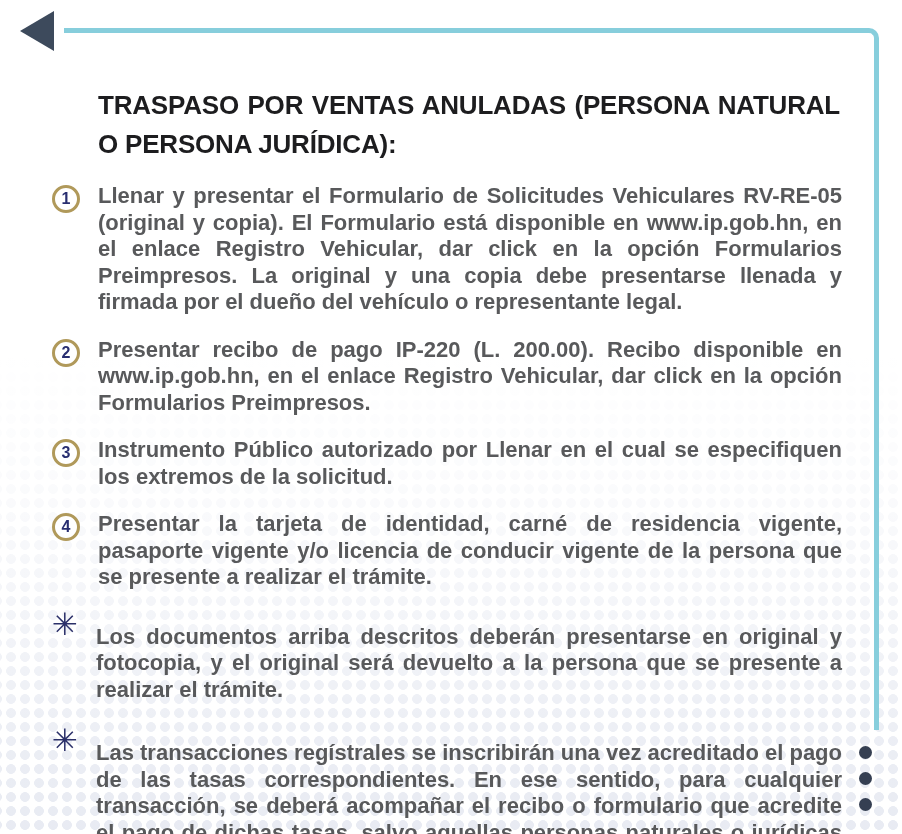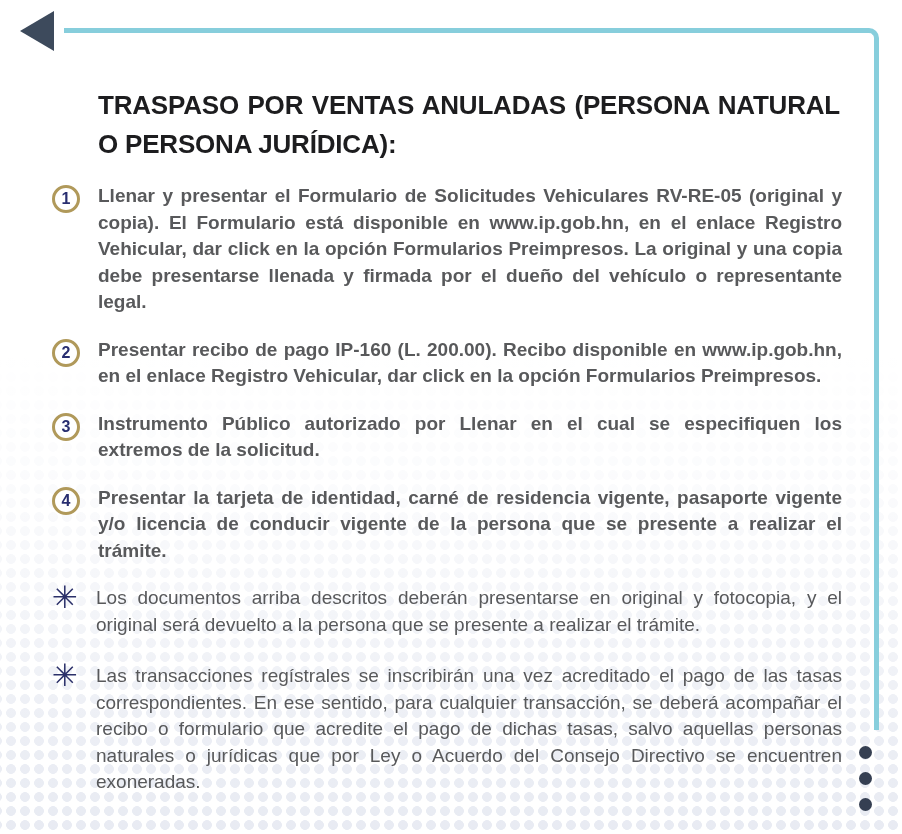--- a/index.html
+++ b/index.html
@@ -66,25 +66,25 @@
     background:#ffffff;color:#282E70;
     font-size:16px;font-weight:700;line-height:22px;text-align:center;
   }
   .note-marker{
     flex:0 0 auto;width:28px;margin-top:0;
     color:#2B3069;font-size:31px;line-height:26px;font-weight:700;
     text-align:left;
   }
   .step-text,.note-text{
     flex:1 1 auto;margin-left:18px;
-    font-size:19px;line-height:26.5px;color:#58595B;
+    font-size:22px;line-height:26.5px;color:#58595B;
     text-align:justify;text-align-last:left;
   }
   .step-text{font-weight:700;}
-  .note-text{font-weight:400;margin-left:16px;}
+  .note-text{font-weight:700;margin-left:16px;margin-top:12px;}
 </style>
 </head>
 <body>
 
 <div class="dots-bg"></div>
 <div class="dots-fade"></div>
 
 <div class="back-arrow"></div>
 <div class="frame-border"></div>
 
@@ -92,21 +92,21 @@
 
   <h1 class="doc-title">TRASPASO POR VENTAS ANULADAS (PERSONA NATURAL O PERSONA JURÍDICA):</h1>
 
   <div class="step">
     <div class="step-badge">1</div>
     <div class="step-text">Llenar y presentar el Formulario de Solicitudes Vehiculares RV-RE-05 (original y copia). El Formulario está disponible en www.ip.gob.hn, en el enlace Registro Vehicular, dar click en la opción Formularios Preimpresos. La original y una copia debe presentarse llenada y firmada por el dueño del vehículo o representante legal.</div>
   </div>
 
   <div class="step">
     <div class="step-badge">2</div>
-    <div class="step-text">Presentar recibo de pago IP-160 (L. 200.00). Recibo disponible en www.ip.gob.hn, en el enlace Registro Vehicular, dar click en la opción Formularios Preimpresos.</div>
+    <div class="step-text">Presentar recibo de pago IP-220 (L. 200.00). Recibo disponible en www.ip.gob.hn, en el enlace Registro Vehicular, dar click en la opción Formularios Preimpresos.</div>
   </div>
 
   <div class="step">
     <div class="step-badge">3</div>
     <div class="step-text">Instrumento Público autorizado por Llenar en el cual se especifiquen los extremos de la solicitud.</div>
   </div>
 
   <div class="step">
     <div class="step-badge">4</div>
     <div class="step-text">Presentar la tarjeta de identidad, carné de residencia vigente, pasaporte vigente y/o licencia de conducir vigente de la persona que se presente a realizar el trámite.</div>

